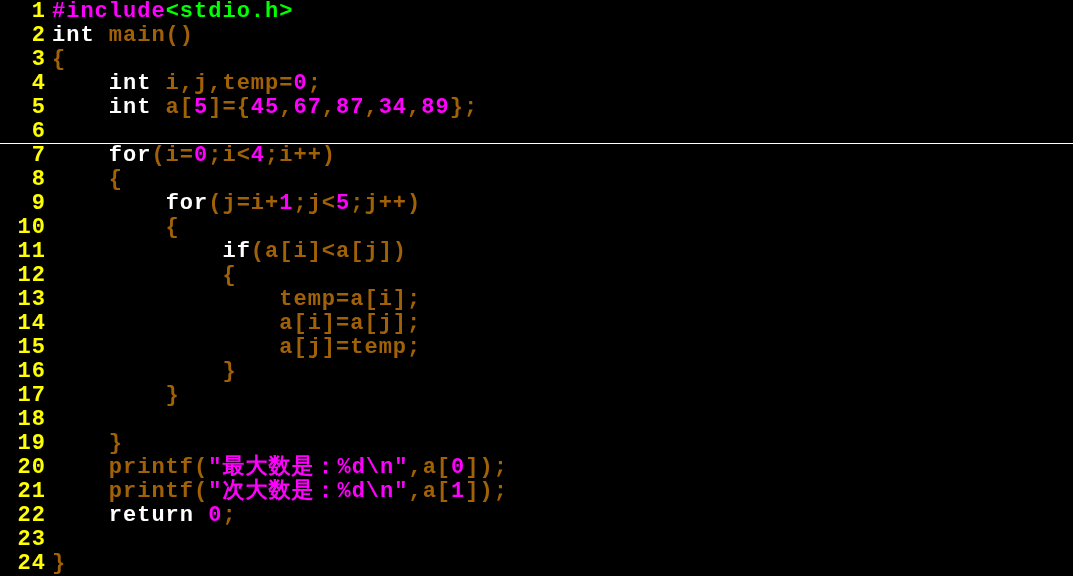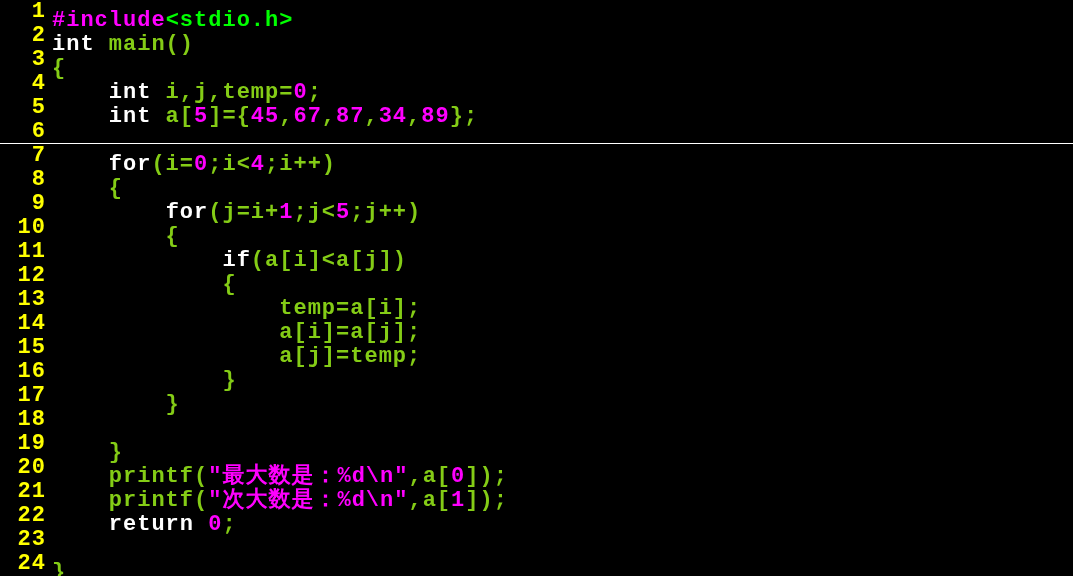--- a/index.html
+++ b/index.html
@@ -25,24 +25,23 @@
   }
   .gutter {
     width: 46px;
     text-align: right;
     color: #ffff00;
     padding-right: 6px;
     flex-shrink: 0;
   }
   .code {
     flex: 1;
-    margin-top: 9px;
   }
   .kw   { color: #ffffff; }  
-  .id   { color: #84cc16; }
+  .id   { color: #a16207; }
   .num  { color: #ff00ff; }  
   .str  { color: #ff00ff; }  
   .pp   { color: #ff00ff; }  
   .hdr  { color: #00ff00; }  
   .cursor-line {
     position: relative;
   }
   .cursor-rule {
     position: absolute;
     left: 0;

